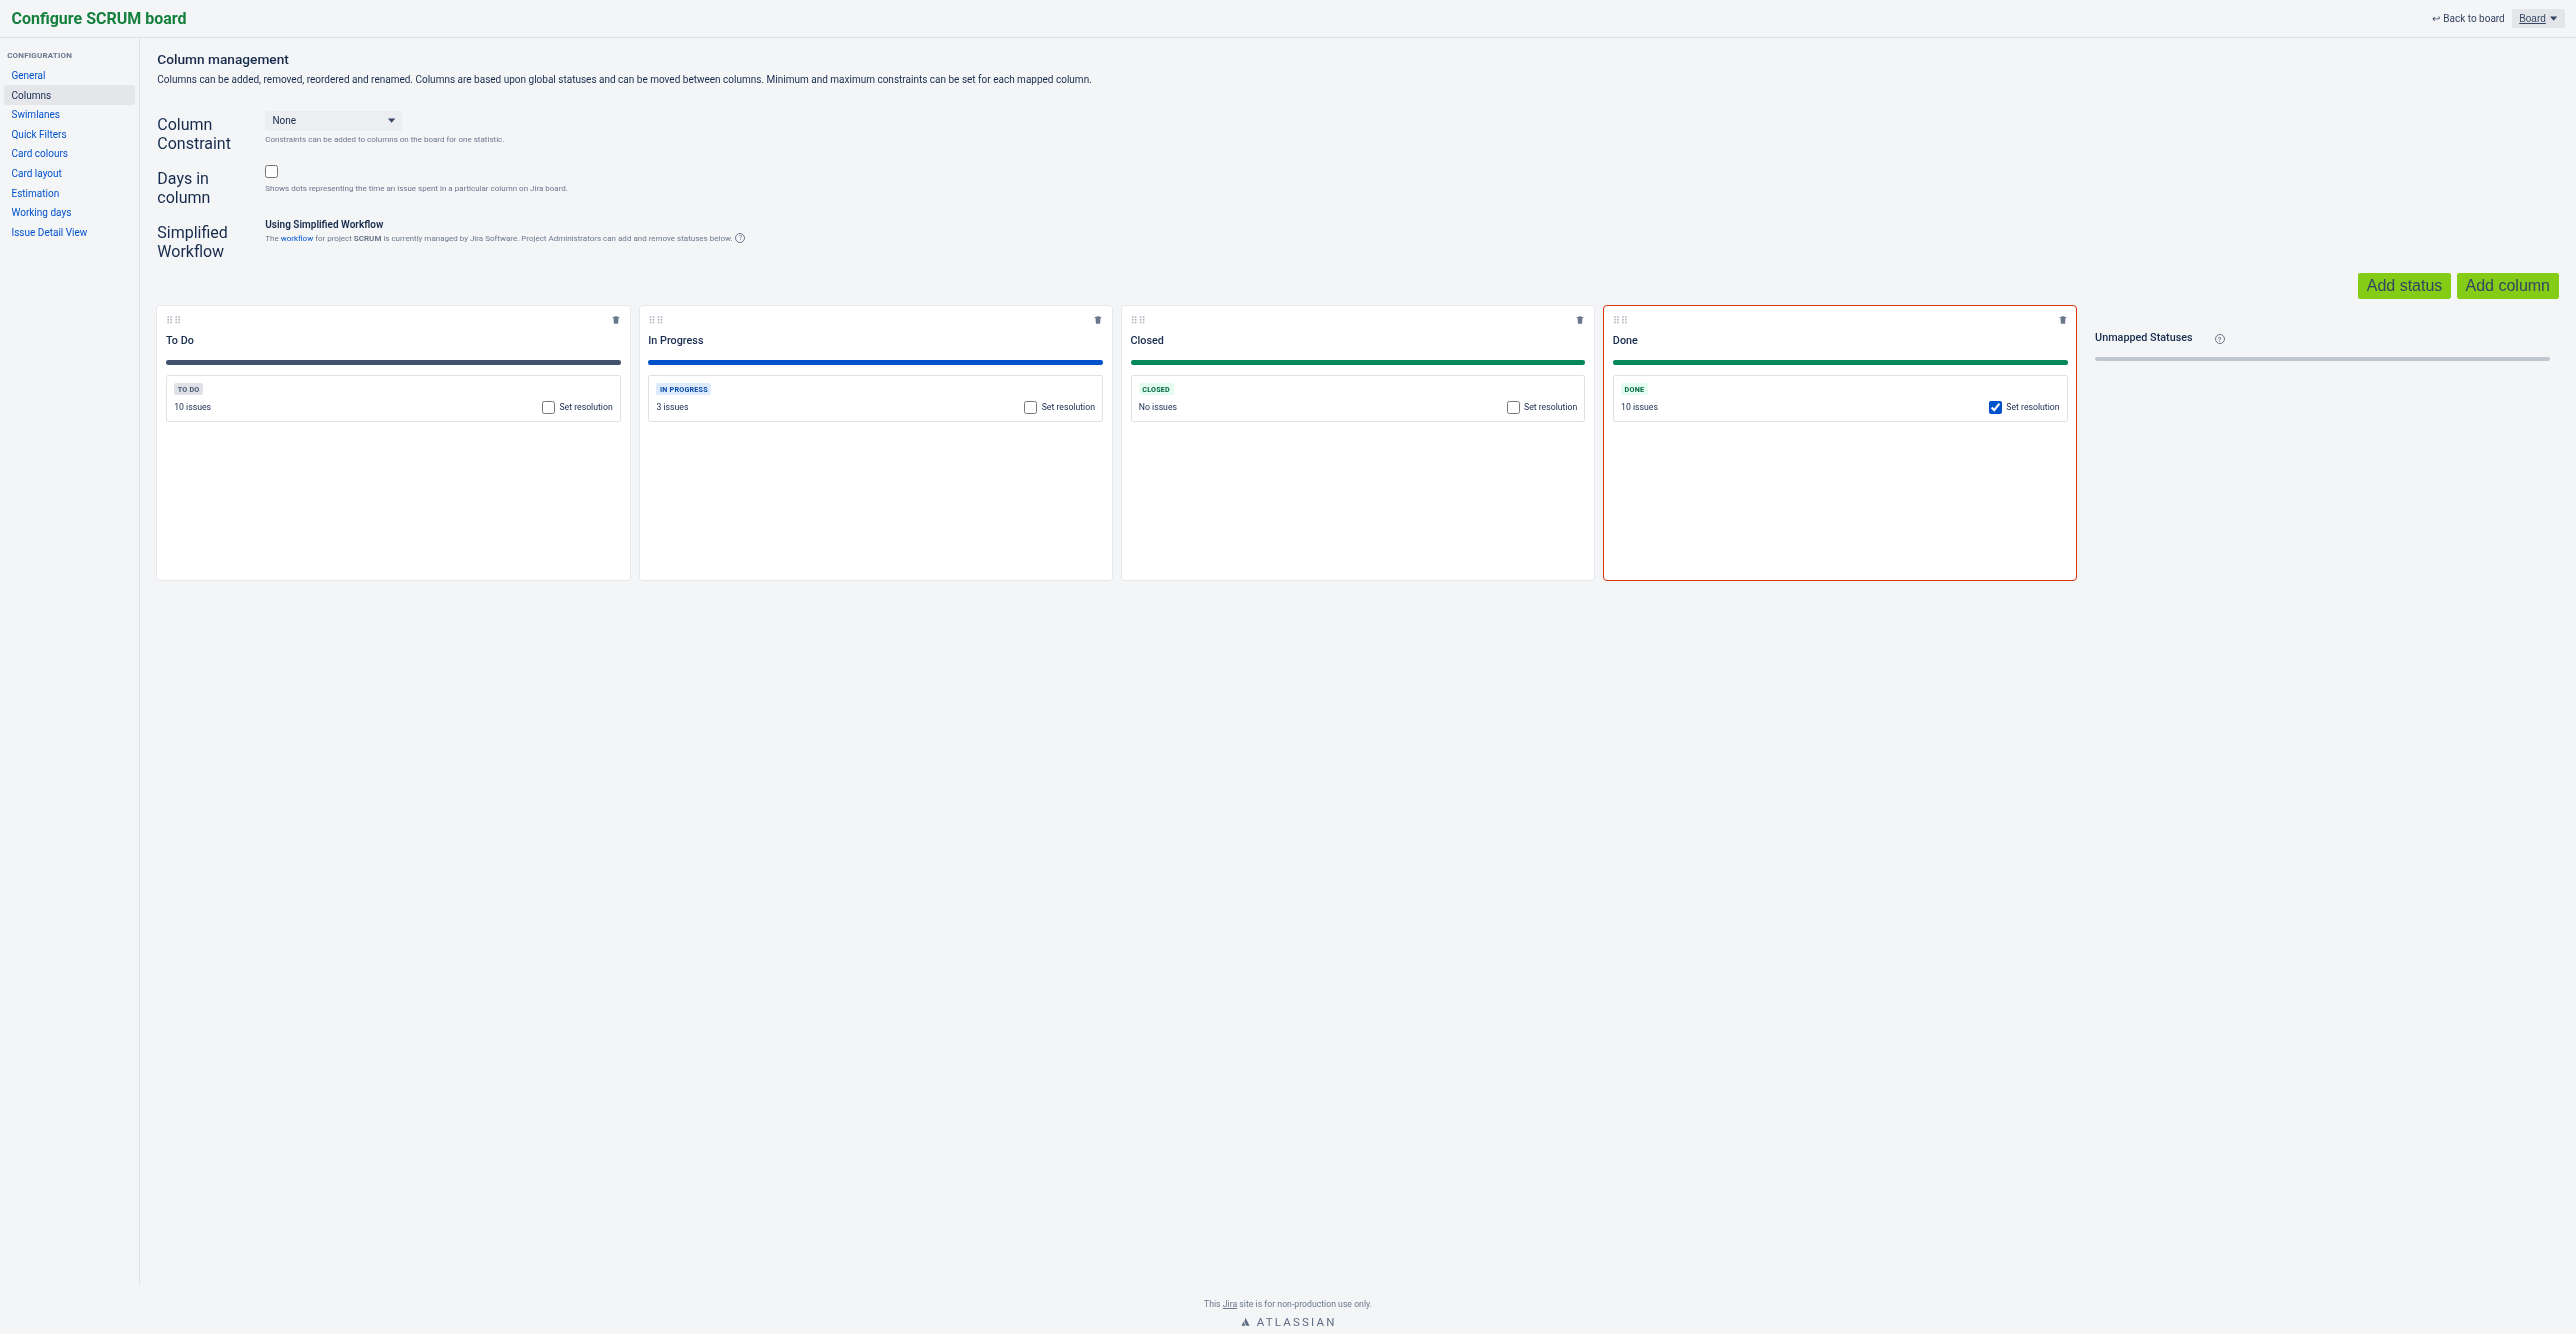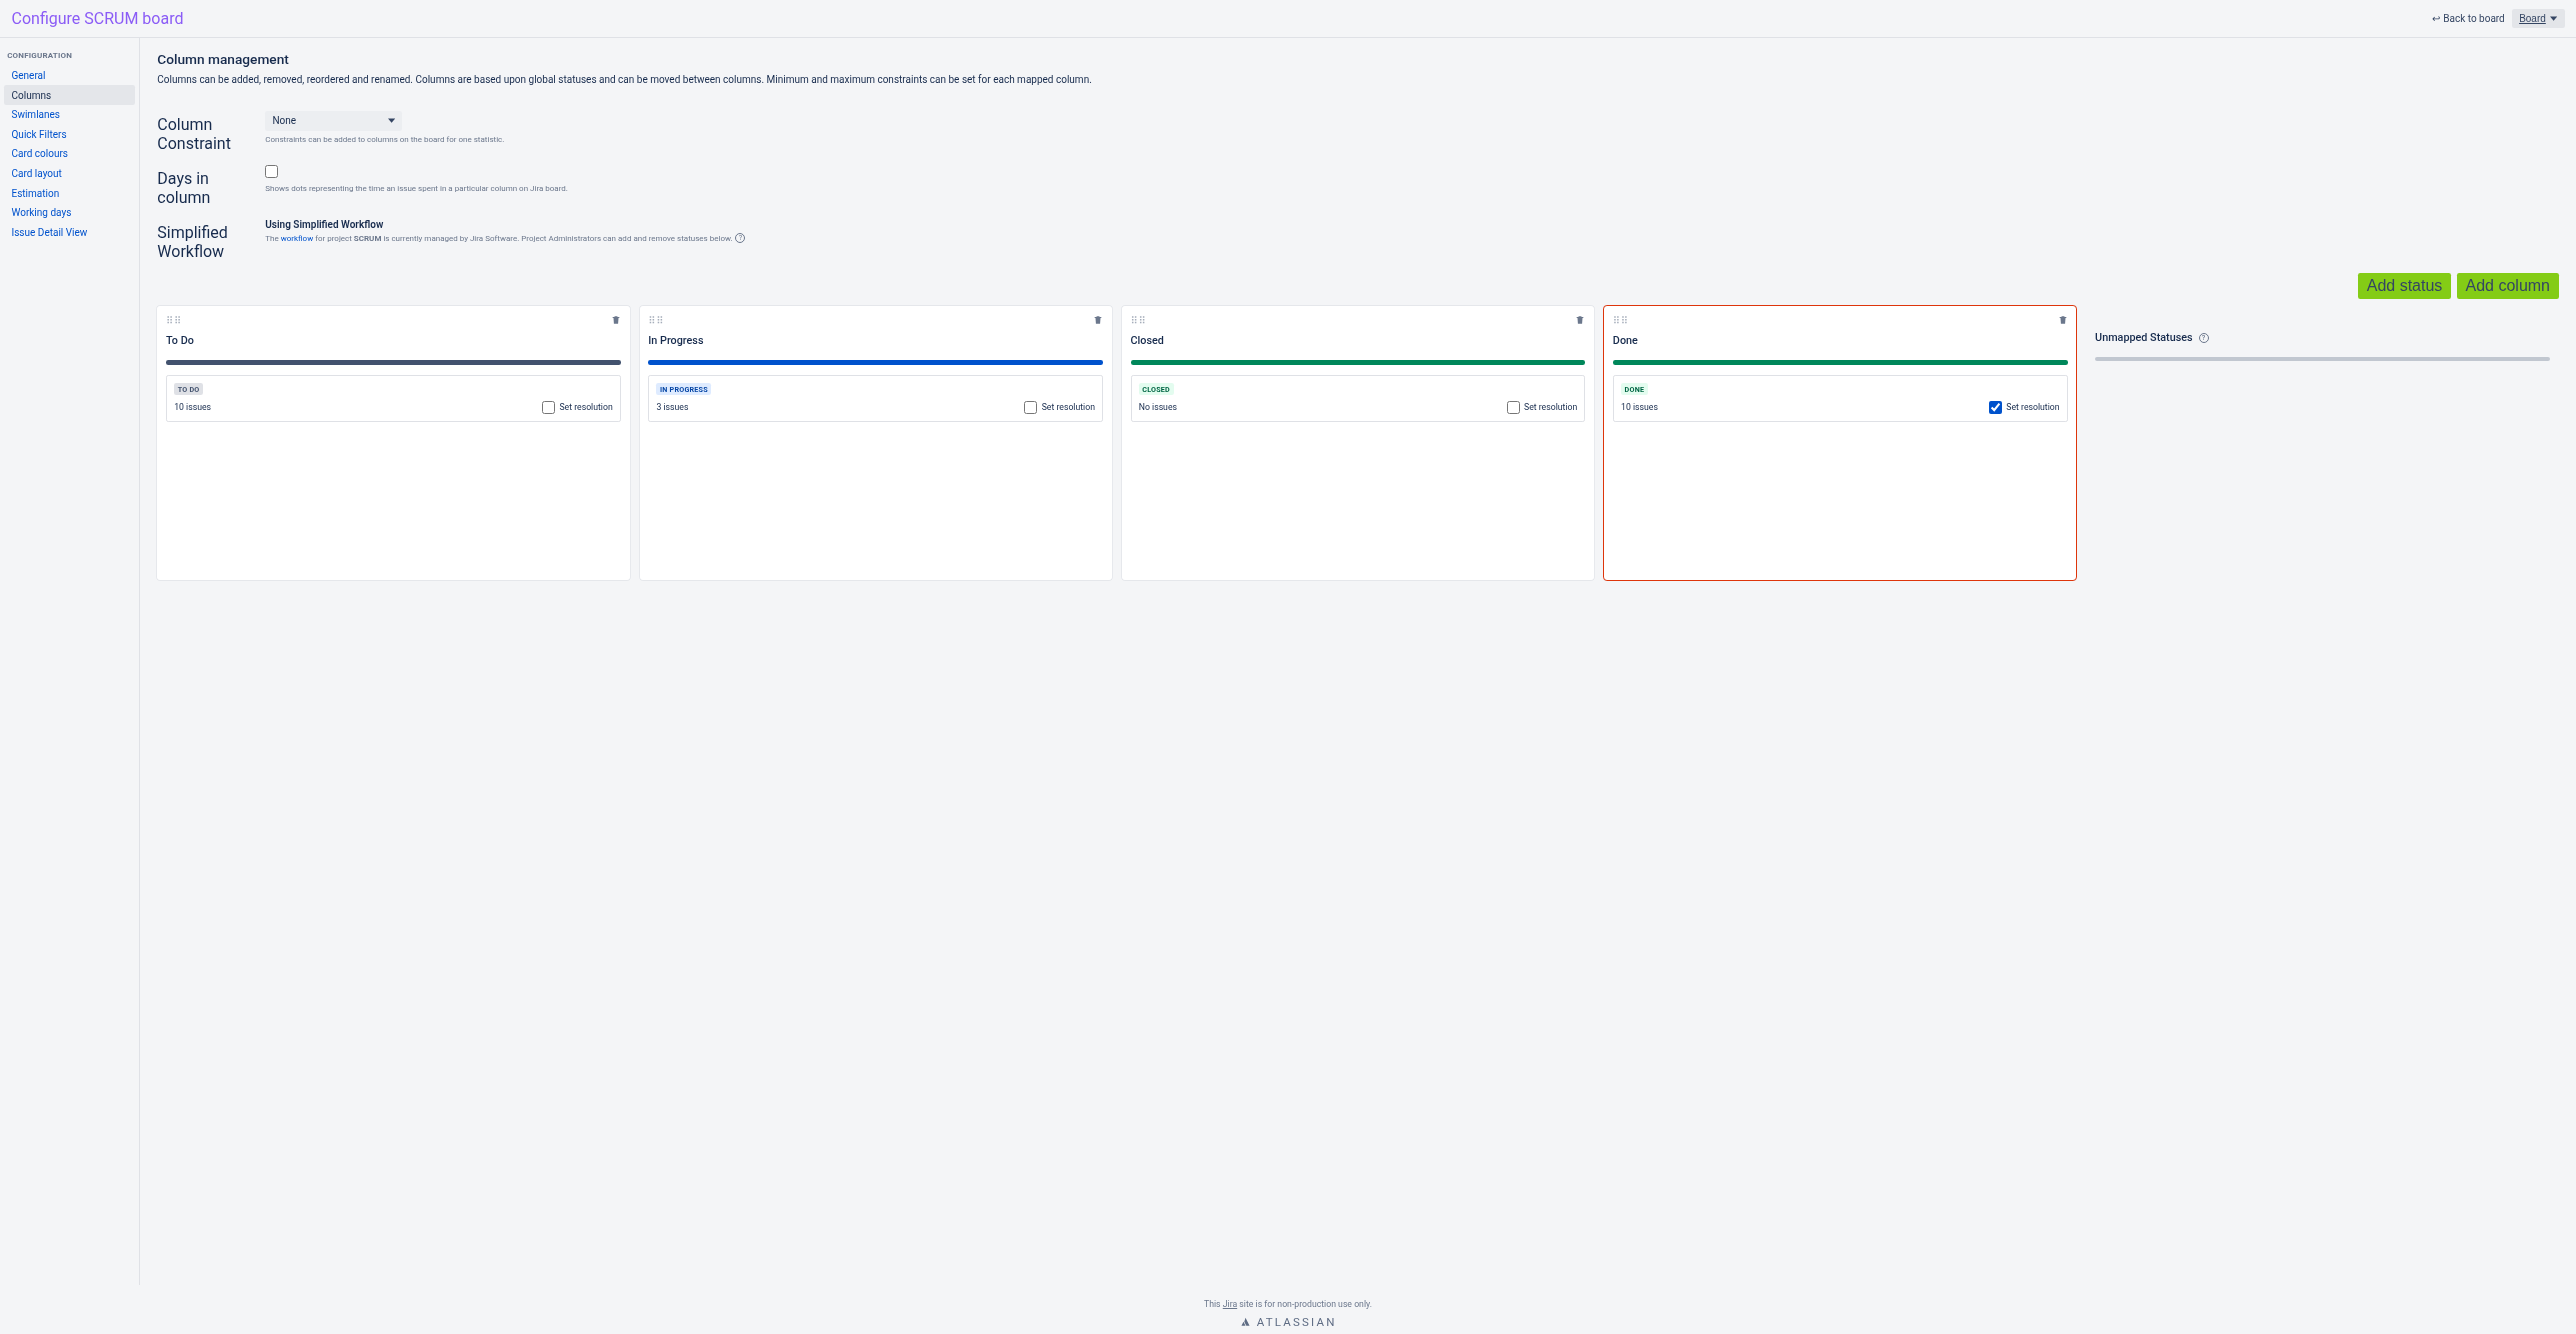--- a/index.html
+++ b/index.html
@@ -1,20 +1,20 @@
 <!DOCTYPE html>
 <html style="font-size:11.5px"><head>
 <meta charset="utf-8">
 <style>
   * { box-sizing: border-box; margin: 0; padding: 0; }
   body { font-family: -apple-system, BlinkMacSystemFont, "Segoe UI", Roboto, sans-serif; background: #f4f5f7; color: #172b4d; font-size: 10px; }
   a { color: #0052cc; text-decoration: none; }
 
   .topbar { display: flex; align-items: center; justify-content: space-between; padding: 8.7px 11.5px; background: #f4f5f7; border-bottom: 0.7px solid #dfe1e6; }
-  .topbar h1 { font-size: 16px; font-weight: 400; color: #8b5cf6; }
+  .topbar h1 { font-size: 16px; font-weight: 700; color: #15803d; }
   .topbar-actions { display: flex; align-items: center; gap: 7.2px; }
   .back-link { color: #344563; font-size: 10px; display: inline-flex; align-items: center; gap: 2.9px; }
   .board-btn { background: #e3e5e9; border: none; border-radius: 2.2px; padding: 4.3px 7.2px; font-size: 10px; color: #344563; cursor: pointer; display:inline-flex; align-items:center; gap:4.3px;text-decoration:underline;}
   .board-btn svg { width: 7.2px; height: 7.2px; }
 
   .layout { display: flex; min-height: calc(100vh - 87px); }
   .sidebar { width: 140px; border-right: 0.7px solid #dfe1e6; background: #f4f5f7; padding-top: 10px; }
   .sidebar-heading { font-size: 8px; font-weight: 700; color: #6b778c; letter-spacing: 0.2px; padding: 2.9px 7.2px 5.8px; }
   .sidebar-item { display:block; padding: 4.3px 7.2px; color: #0052cc; font-size: 10px; cursor:pointer; border-radius: 2.2px; margin: 0 4.3px; }
   .sidebar-item.active { background: #e4e6ea; color: #172b4d; }
@@ -53,21 +53,21 @@
 
   .status-card { border:0.7px solid #dfe1e6; border-radius:2.2px; padding: 7.2px; }
   .lozenge { display:inline-block; font-size: 7.2px; font-weight:700; letter-spacing:0.2px; padding: 1.4px 3.6px; border-radius:2.2px; text-transform:uppercase; margin-bottom: 5.8px;}
   .loz-gray  { background:#dfe1e6; color:#42526e; }
   .loz-blue  { background:#deebff; color:#0747a6; }
   .loz-green { background:#e3fcef; color:#006644; }
   .card-bottom { display:flex; align-items:center; justify-content:space-between; font-size:8.7px; color:#172b4d;}
   .resolution { display:flex; align-items:center; gap:4.3px; font-size:8.7px; }
   .resolution input { accent-color:#0052cc; cursor:pointer;}
 
-  .unmapped-head { font-size:10.8px; font-weight:500; color:#172b4d; display:flex; align-items:center; gap:6px; margin-bottom:13px;}
+  .unmapped-head { font-size:10.8px; font-weight:500; color:#172b4d; display:flex; align-items:flex-end; gap:22px; margin-bottom:13px;}
 
   .footer { text-align:center; padding: 14.4px 7.2px 21.6px; font-size: 8.7px; color:#6b778c; background:#f4f5f7;}
   .footer .line { margin-bottom: 5.8px; }
   .footer a { color:#6b778c; text-decoration: underline; }
   .footer .sep { margin: 0 5.8px;}
   .atlassian-logo { font-size: 11.5px; font-weight: 400; letter-spacing: 2.2px; color:#5e6c84; display:inline-flex; align-items:center; gap:4.3px; }
   .atlassian-logo svg { width:13px; height:13px; fill:#5e6c84;}
 </style>
 </head>
 <body>

